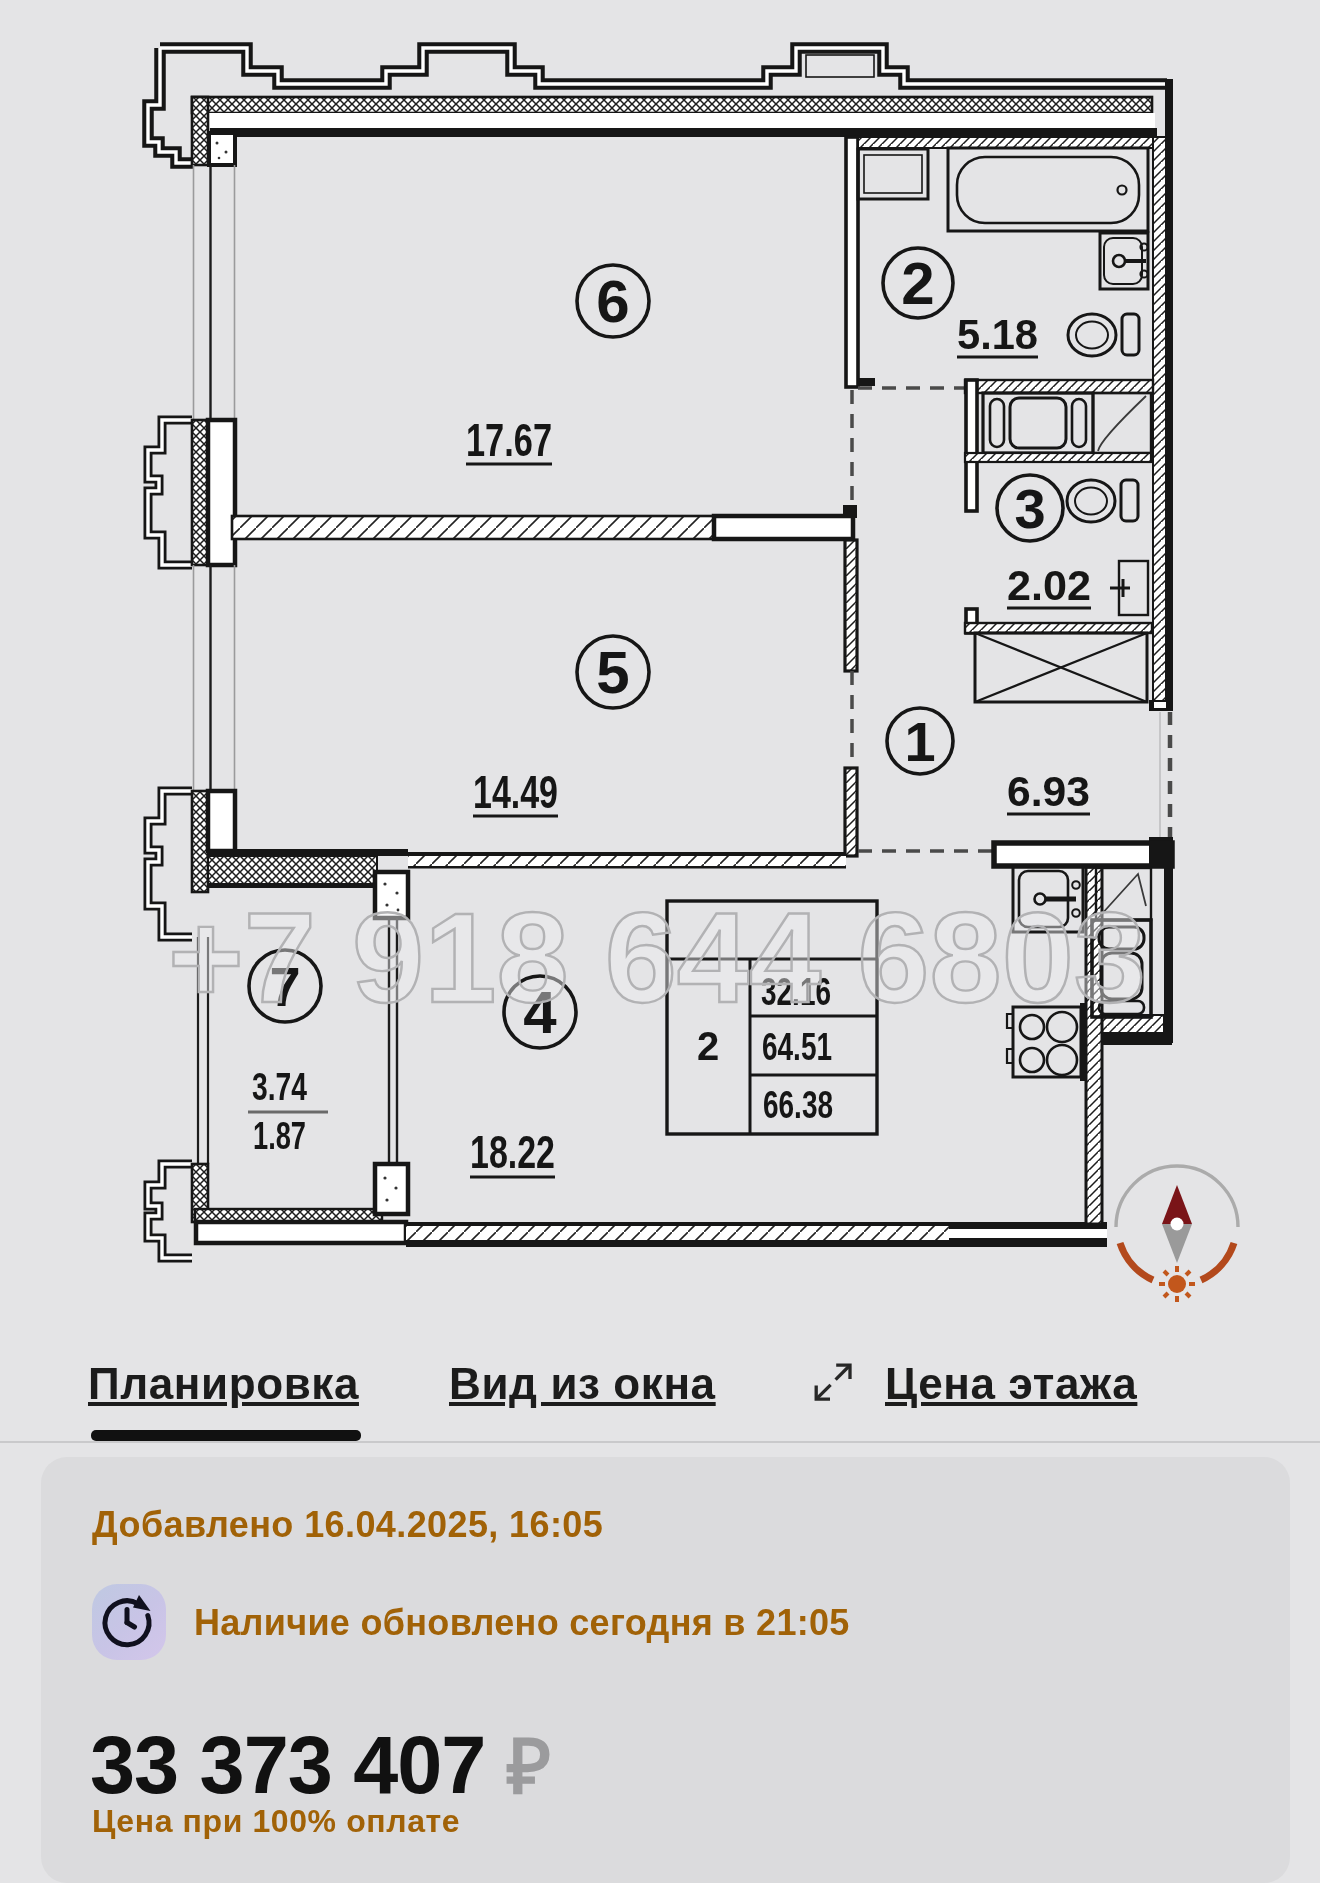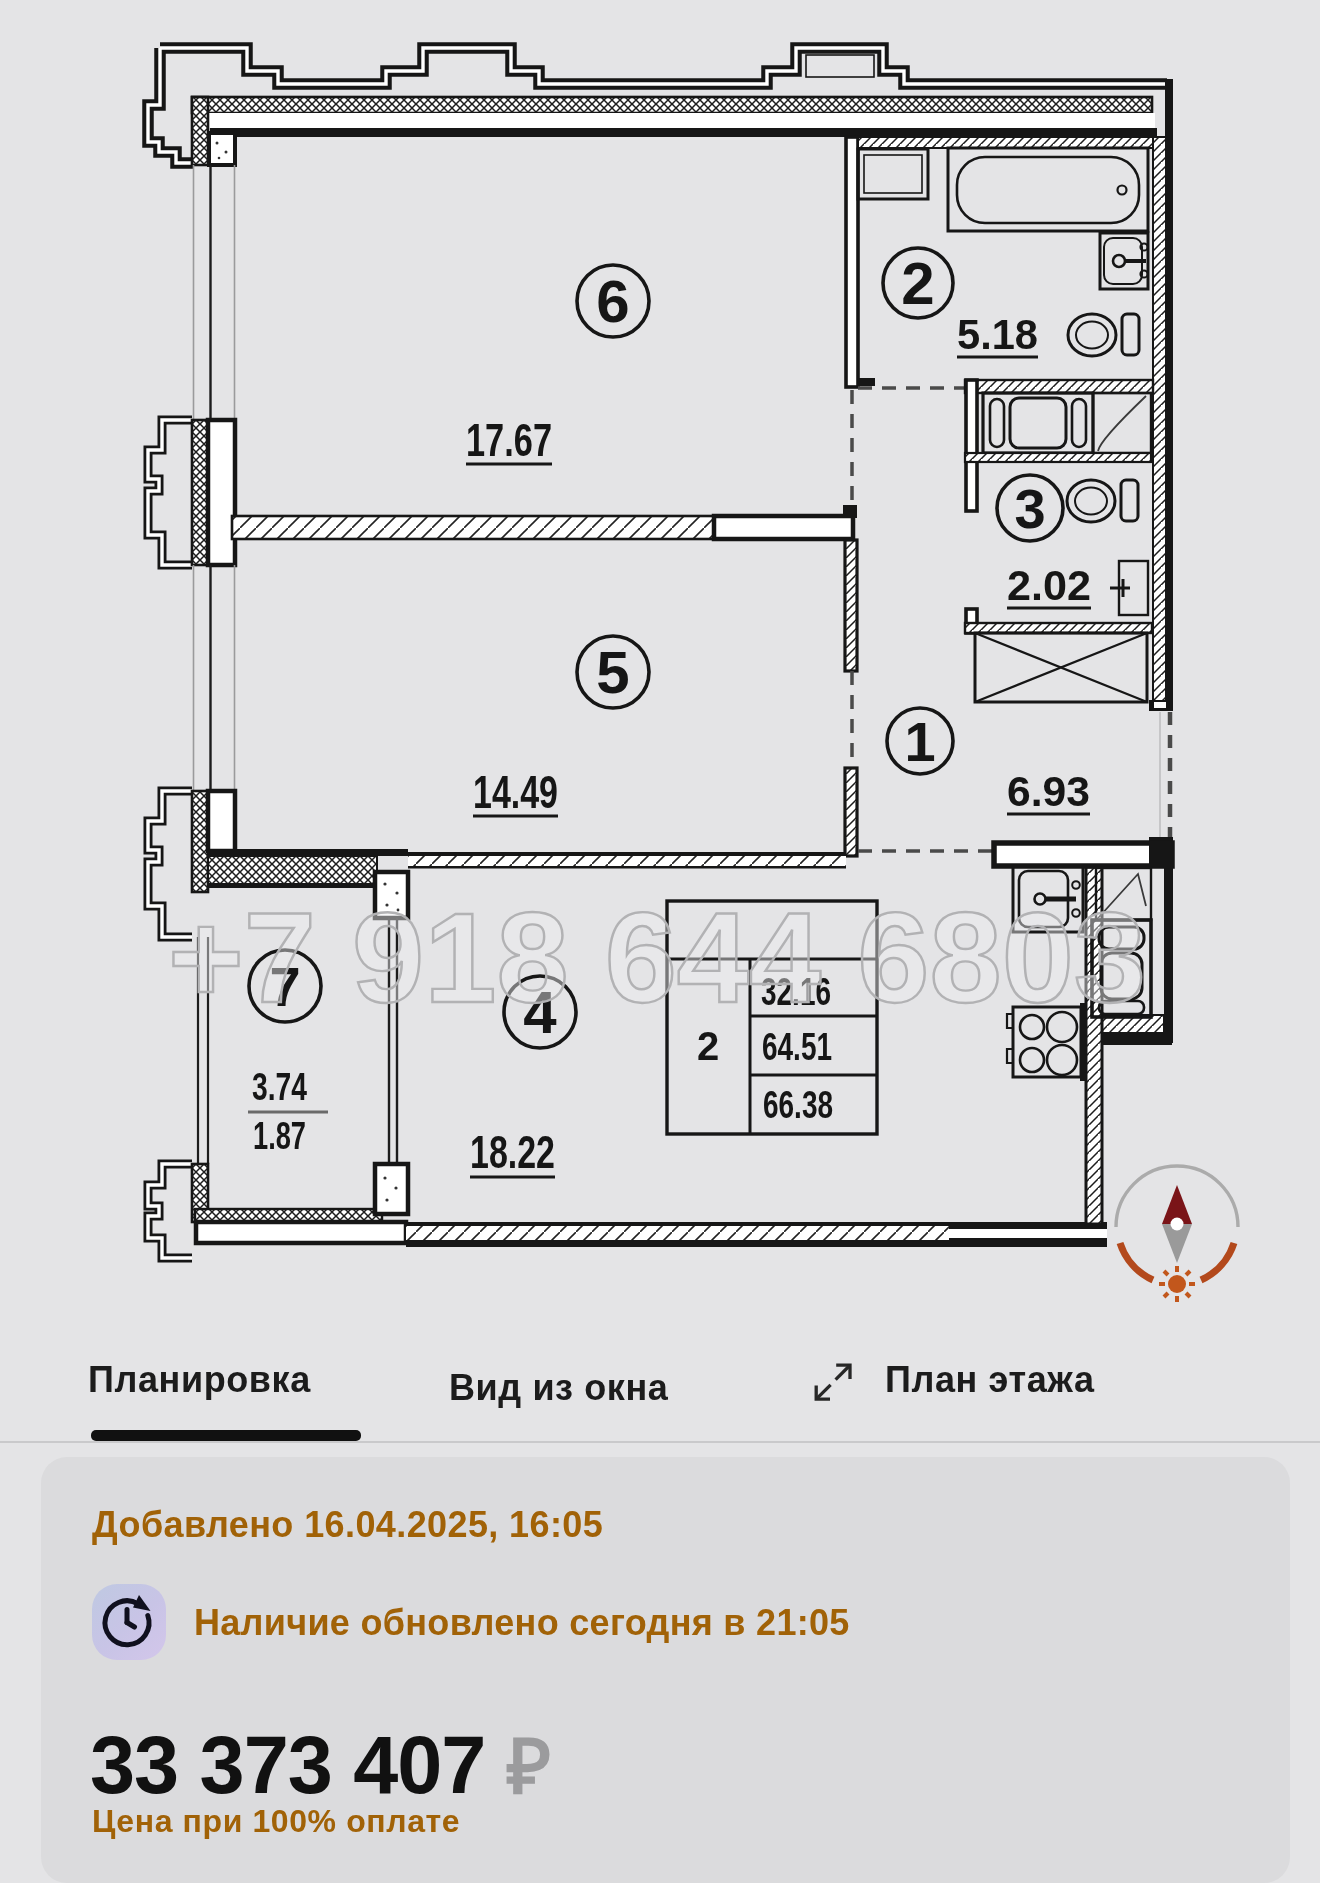--- a/index.html
+++ b/index.html
@@ -1,18 +1,18 @@
 <!DOCTYPE html>
 <html><head>
 <meta charset="utf-8">
 <style>
 html,body{margin:0;padding:0;}
 body{width:1320px;height:1883px;background:#e4e4e6;font-family:"Liberation Sans",sans-serif;overflow:hidden;position:relative;}
 #plan{position:absolute;left:0;top:0;}
-.tab{position:absolute;font-weight:700;font-size:36px;color:#1c1c1c;white-space:nowrap;letter-spacing:0.6px;}
+.tab{position:absolute;font-weight:700;font-size:44px;color:#1c1c1c;white-space:nowrap;letter-spacing:0.6px;text-decoration:underline;}
 #tabline{position:absolute;left:91px;top:1430px;width:270px;height:11px;background:#111;border-radius:5px;}
 #sep{position:absolute;left:0;top:1441px;width:1320px;height:2px;background:#c9c9cb;}
 #card{position:absolute;left:41px;top:1457px;width:1249px;height:426px;background:#dbdbdd;border-radius:26px;}
 .ct{position:absolute;color:#a16207;white-space:nowrap;}
 </style>
 </head>
 <body>
 
 <svg id="plan" width="1320" height="1330" viewBox="0 0 1320 1330" xmlns="http://www.w3.org/2000/svg">
 <defs>
@@ -393,32 +393,32 @@
 <line x1="1186" y1="1293" x2="1190" y2="1297"></line>
 <line x1="1164" y1="1297" x2="1168" y2="1293"></line>
 <line x1="1186" y1="1275" x2="1190" y2="1271"></line>
 </g>
 </g>
 </g>
 </svg>
 
 <div class="tab" style="left:88px;top:1359px;">Планировка</div>
 
-<div class="tab" style="left:449px;top:1359px;margin-top:8px;">Вид из окна</div>
+<div class="tab" style="left:449px;top:1359px;">Вид из окна</div>
 
 <svg style="position:absolute;left:806px;top:1355px;" width="48" height="48" viewBox="0 0 48 48">
 <g stroke="#272727" stroke-width="3.3" fill="none" stroke-linecap="butt" stroke-linejoin="miter">
 <path d="M30.2,10.2 H44 V24"></path>
 <path d="M43.2,11 L29.6,24.6"></path>
 <path d="M10.2,30.4 V44.2 H24"></path>
 <path d="M11,43.4 L24.6,29.8"></path>
 </g>
 </svg>
 
-<div class="tab" style="left:885px;top:1359px;">План этажа</div>
+<div class="tab" style="left:885px;top:1359px;">Цена этажа</div>
 
 <div id="tabline"></div>
 
 <div id="sep"></div>
 
 <div id="card"></div>
 
 <div class="ct" style="left:92px;top:1504px;font-size:36px;font-weight:700;letter-spacing:0.4px;">Добавлено 16.04.2025, 16:05</div>
 
 <svg style="position:absolute;left:92px;top:1584px;" width="74" height="76" viewBox="0 0 74 76">

